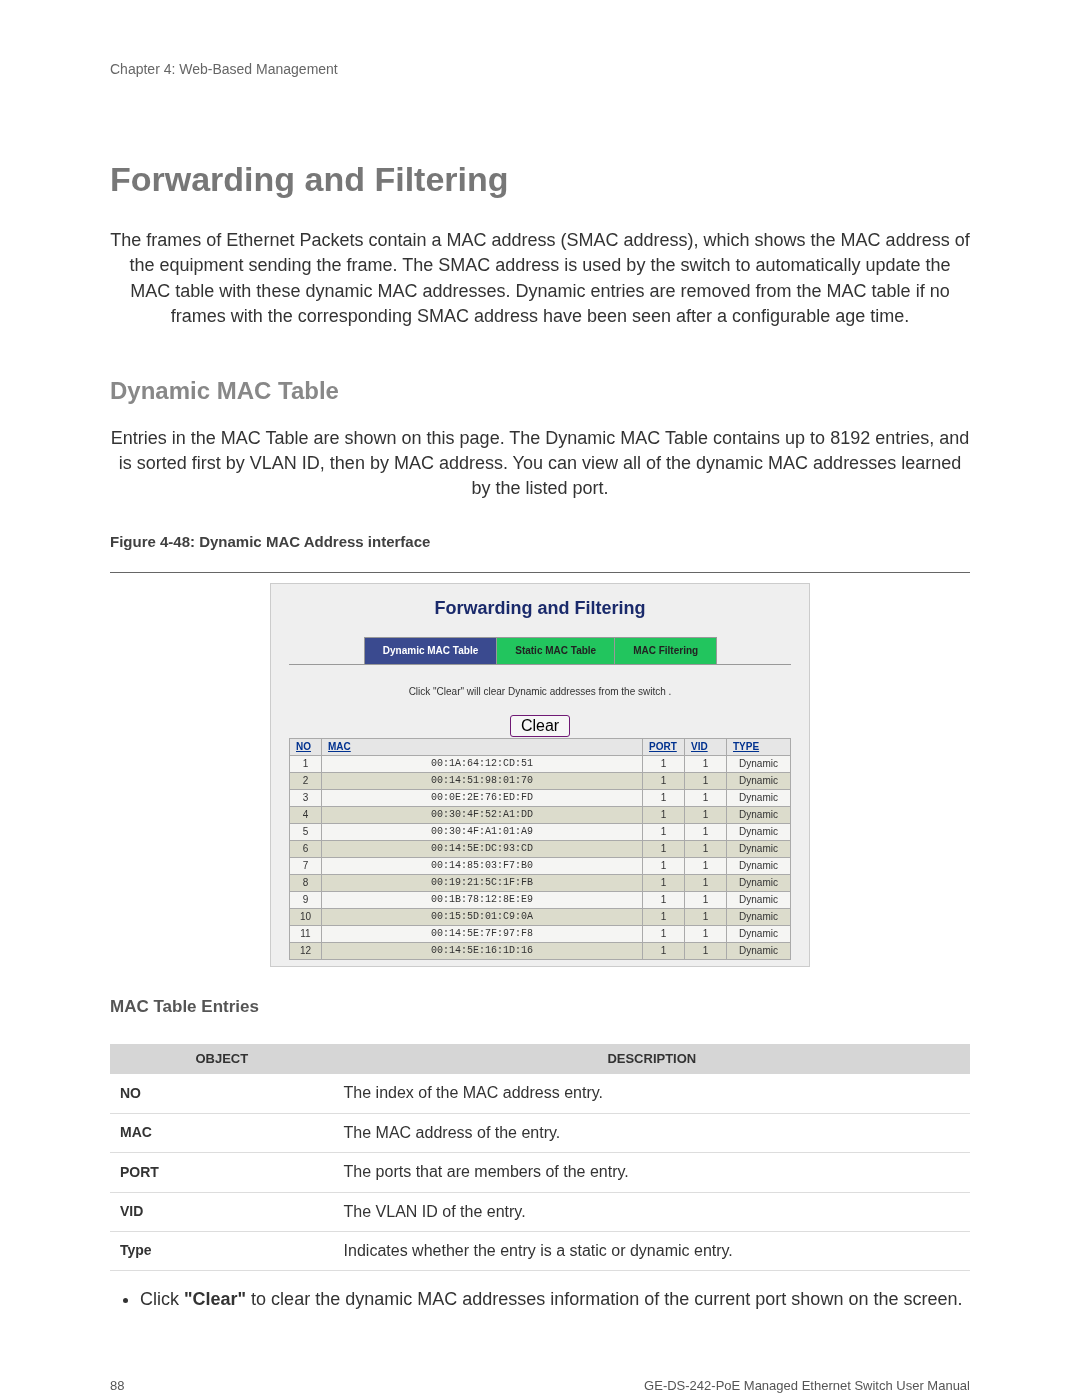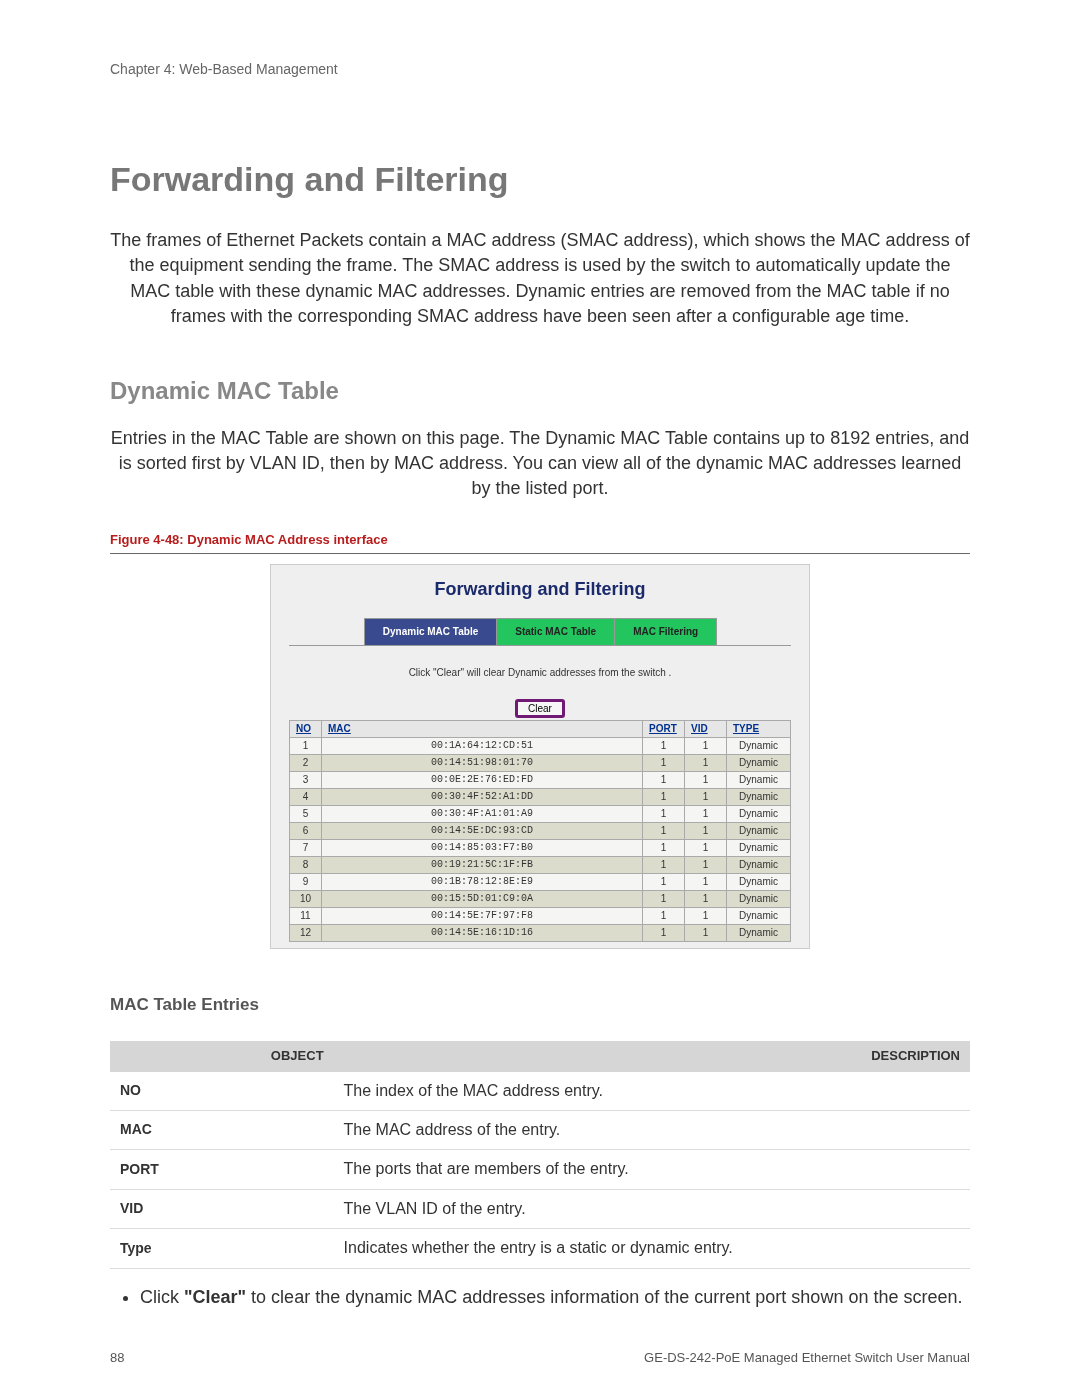--- a/index.html
+++ b/index.html
@@ -26,24 +26,24 @@
   h2 {
     font-size: 24px;
     font-weight: 600;
     color: #888;
     margin-top: 45px;
     margin-bottom: 18px;
   }
   p { color: #333; margin-bottom: 14px; text-align: center; }
   .figure-caption {
     font-weight: 700;
-    font-size: 13px;
-    color: #b91c1c;
+    font-size: 15px;
+    color: #404040;
     margin-top: 30px;
-    margin-bottom: 4px;
+    margin-bottom: 20px;
   }
   hr.caption-rule { border: none; border-top: 1px solid #666; margin-bottom: 10px; }
   
   .screenshot {
     width: 540px;
     margin: 0 auto 25px auto;
     background: #efefef;
     border: 1px solid #ccc;
     padding-top: 4px;
     font-family: Verdana, Arial, sans-serif;
@@ -69,23 +69,23 @@
     border-bottom: none;
     background: #22c55e;
     color: #222;
     cursor: pointer;
     margin-right: -1px;
   }
   .ss-tab.active { background: #3a4a8f; color: #fff; }
   .ss-body { text-align: center; padding: 14px 18px 6px 18px; }
   .ss-hint { font-size: 10px; color: #333; margin: 6px 0 14px 0; text-align: center; }
   .ss-clear-btn {
-    font-size: 10px;
+    font-size: 16px;
     padding: 1px 10px;
-    border: 3px solid #701a75;
+    border: 1px solid #701a75;
     border-radius: 3px;
     background: #f6f6f6;
     cursor: pointer;
   }
   .ss-subhint { font-size: 10px; color: #333; margin: 18px 0 8px 0; text-align: center; }
   .mac-table {
     width: 100%;
     border-collapse: collapse;
     font-size: 10px;
   }
@@ -106,50 +106,50 @@
   .mac-table td:nth-child(1) { width: 32px; }
   .mac-table td:nth-child(2) { width: auto; }
   .mac-table td:nth-child(3) { width: 42px; }
   .mac-table td:nth-child(4) { width: 42px; }
   .mac-table td:nth-child(5) { width: 64px; }
 
   .entries-heading {
     font-weight: 700;
     color: #555;
     font-size: 17px;
-    margin-top: 44px;
+    margin-top: 28px;
     margin-bottom: 25px;
   }
   .desc-table {
     width: 100%;
     border-collapse: collapse;
     font-size: 16px;
   }
   .desc-table thead th {
     background: #d6d6d6;
-    text-align: right;
+    text-align: center;
     font-size: 13px;
     font-weight: 700;
     padding: 6px 10px;
   }
   .desc-table tbody td {
     padding: 8px 10px;
     border-bottom: 1px solid #ddd;
     color: #333;
   }
   .desc-table tbody td.obj { font-weight: 700; font-size: 14px; width: 26%; }
   .bullets { margin-top: 16px; padding-left: 30px; }
   .bullets li { margin-bottom: 8px; color: #333; font-size: 18px; list-style: disc; }
   .bold { font-weight: 700; }
   .footer {
     display: flex;
     justify-content: space-between;
     font-size: 13px;
     color: #555;
-    margin-top: 39px;
+    margin-top: 64px;
   }
 </style>
 </head>
 <body>
 
 <div class="chapter-header">Chapter 4: Web-Based Management</div>
 
 <h1>Forwarding and Filtering</h1>
 <p>The frames of Ethernet Packets contain a MAC address (SMAC address), which shows the MAC address of the equipment sending the frame. The SMAC address is used by the switch to automatically update the MAC table with these dynamic MAC addresses. Dynamic entries are removed from the MAC table if no frames with the corresponding SMAC address have been seen after a configurable age time.</p>
 

